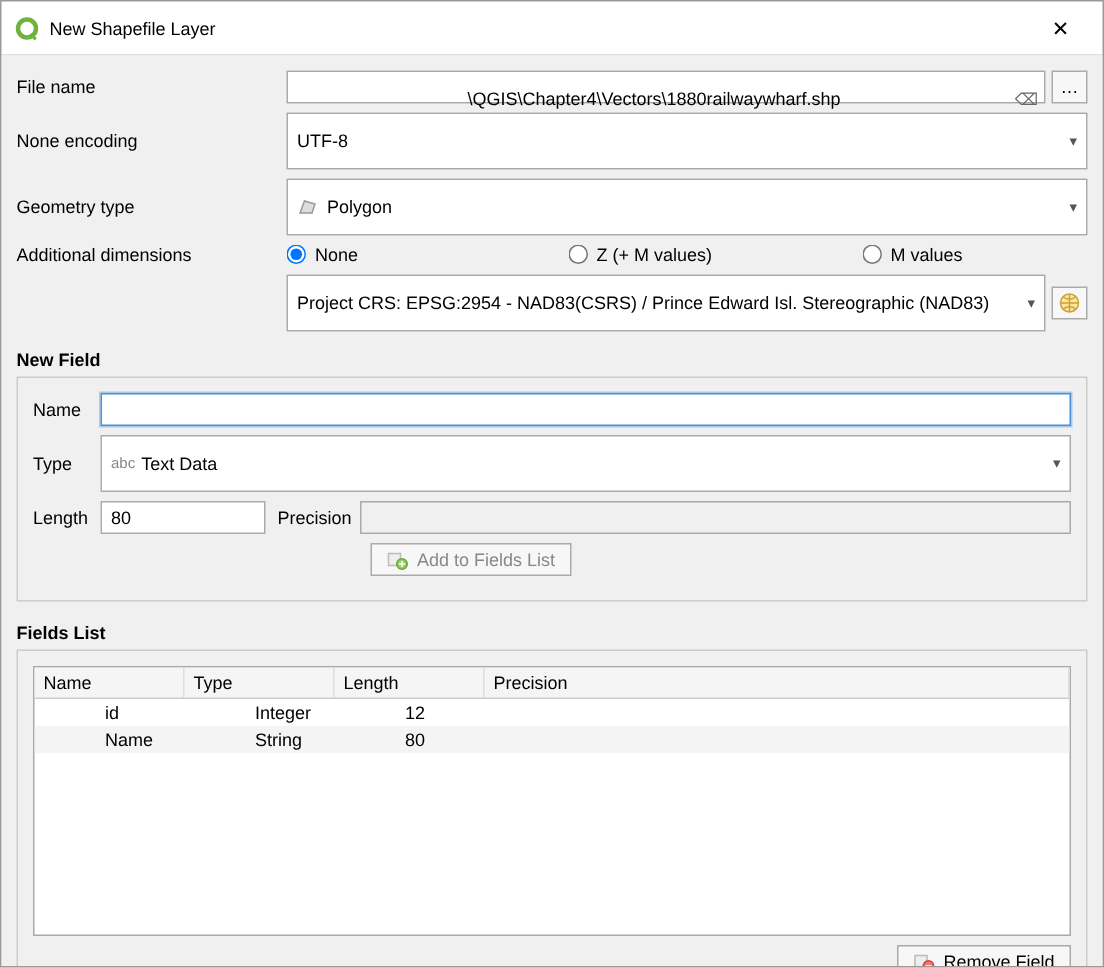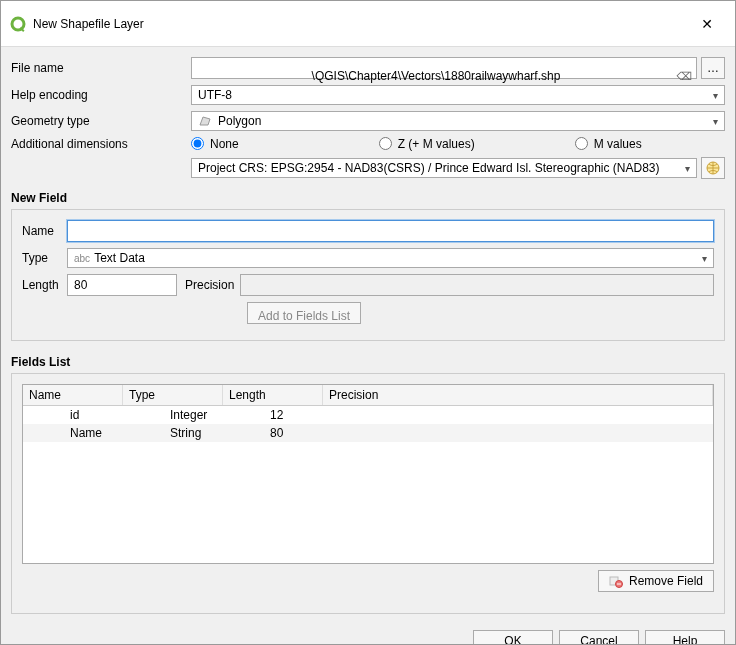--- a/index.html
+++ b/index.html
@@ -1,38 +1,38 @@
 <!DOCTYPE html>
 <html><head>
 <meta charset="utf-8">
 <style>
   * { box-sizing: border-box; margin: 0; padding: 0; }
   body { font-family: "Segoe UI", Tahoma, sans-serif; font-size: 12px; color: #000; background: #fff; width: 736px; height: 645px; overflow: hidden; border: 1px solid #999; }
-  .titlebar { height: 46px; display: flex; align-items: center; padding: 12px 8px; border-bottom: 1px solid #ddd; }
+  .titlebar { height: 36px; display: flex; align-items: center; padding: 12px 8px; border-bottom: 1px solid #ddd; }
   .titlebar .icon-slot { width: 18px; height: 18px; margin-right: 6px; display:flex; align-items:center; justify-content:center; }
   .titlebar .title { flex: 1; font-size: 12px; }
   .titlebar .close { width: 40px; text-align: center; font-size: 14px; cursor: default; }
   .content { padding: 10px 10px 0 10px; background: #f0f0f0; height: calc(645px - 30px); display:flex; flex-direction:column; }
   .form-row { display: flex; align-items: center; margin-bottom: 6px; }
   .form-row > label { width: 180px; font-size: 12px; }
   .textinput { height: 22px; border: 1px solid #aaa; background: #fff; padding: 0 6px; font-size: 12px; }
-  .combo { height: 20px; border: 1px solid #aaa; background: #fff; display: flex; align-items: center; padding: 0 6px; font-size: 12px; position: relative; }
+  .combo { height: 38px; border: 1px solid #aaa; background: #fff; display: flex; align-items: center; padding: 0 6px; font-size: 12px; position: relative; }
   .combo .arrow { position: absolute; right: 6px; font-size: 10px; color: #555; }
   .filebox { flex:1; height:22px; border:1px solid #aaa; background:#fff; display:flex; align-items:center; justify-content:center; padding:16px 22px 0 6px; font-size:12px; position:relative; }
   .filebox .clear { position:absolute; right:4px; color:#666; font-size:11px; }
   .smallbtn { width:24px; height:22px; border:1px solid #aaa; background:#f7f7f7; margin-left:4px; display:flex; align-items:center; justify-content:center; font-size:12px; }
   .radios { display:flex; gap: 40px; align-items:center; }
   .radio { display:flex; align-items:flex-start; gap:6px; }
   .radio input { margin:0; }
   .section-label { font-weight:bold; margin: 6px 0 4px 0; }
   .group { border:1px solid #ccc; background:#f0f0f0; padding:10px; margin-bottom:8px; }
   .group .form-row > label { width: 45px; }
   .btn { height:22px; border:1px solid #aaa; background:#f7f7f7; padding:0 10px; display:inline-flex; align-items:center; gap:6px; font-size:12px; }
   .btn.disabled { color:#888; }
-  .btn.centered { margin-left: 225px; flex-direction: column; }
+  .btn.centered { margin-left: 225px; }
   .table { border:1px solid #aaa; background:#fff; width:100%; height:180px; overflow:auto; }
   .thead { display:flex; background:#f5f5f5; border-bottom:1px solid #ccc; }
   .thead .th { padding:3px 6px; border-right:1px solid #ddd; font-size:12px; }
   .tbody .tr { display:flex;padding-left:41px; }
   .tbody .tr:nth-child(even){ background:#f4f4f4; }
   .tbody .td { padding:2px 6px; font-size:12px; }
   .col-name{width:100px} .col-type{width:100px} .col-len{width:100px} .col-prec{flex:1}
   .right { display:flex; justify-content:flex-end; margin-top:6px; }
   .footer { margin-top:auto; padding:8px 0 10px 0; display:flex; justify-content:flex-end; gap:6px; }
   .footer .btn { width:80px; justify-content:center; }
@@ -59,21 +59,21 @@
     <div class="filebox">
       <span>\QGIS\Chapter4\Vectors\1880railwaywharf.shp</span>
       <span class="clear">⌫</span>
     </div>
     <div class="smallbtn">
         <span>…</span>
       </div>
   </div>
 
   <div class="form-row">
-    <label>Help encoding</label>
+    <label>None encoding</label>
     <div class="combo" style="flex:1">
       <span>UTF-8</span>
       <span class="arrow">▾</span>
     </div>
   </div>
 
   <div class="form-row">
     <label>Geometry type</label>
     <div class="combo" style="flex:1">
       <span style="margin-right:6px;">

